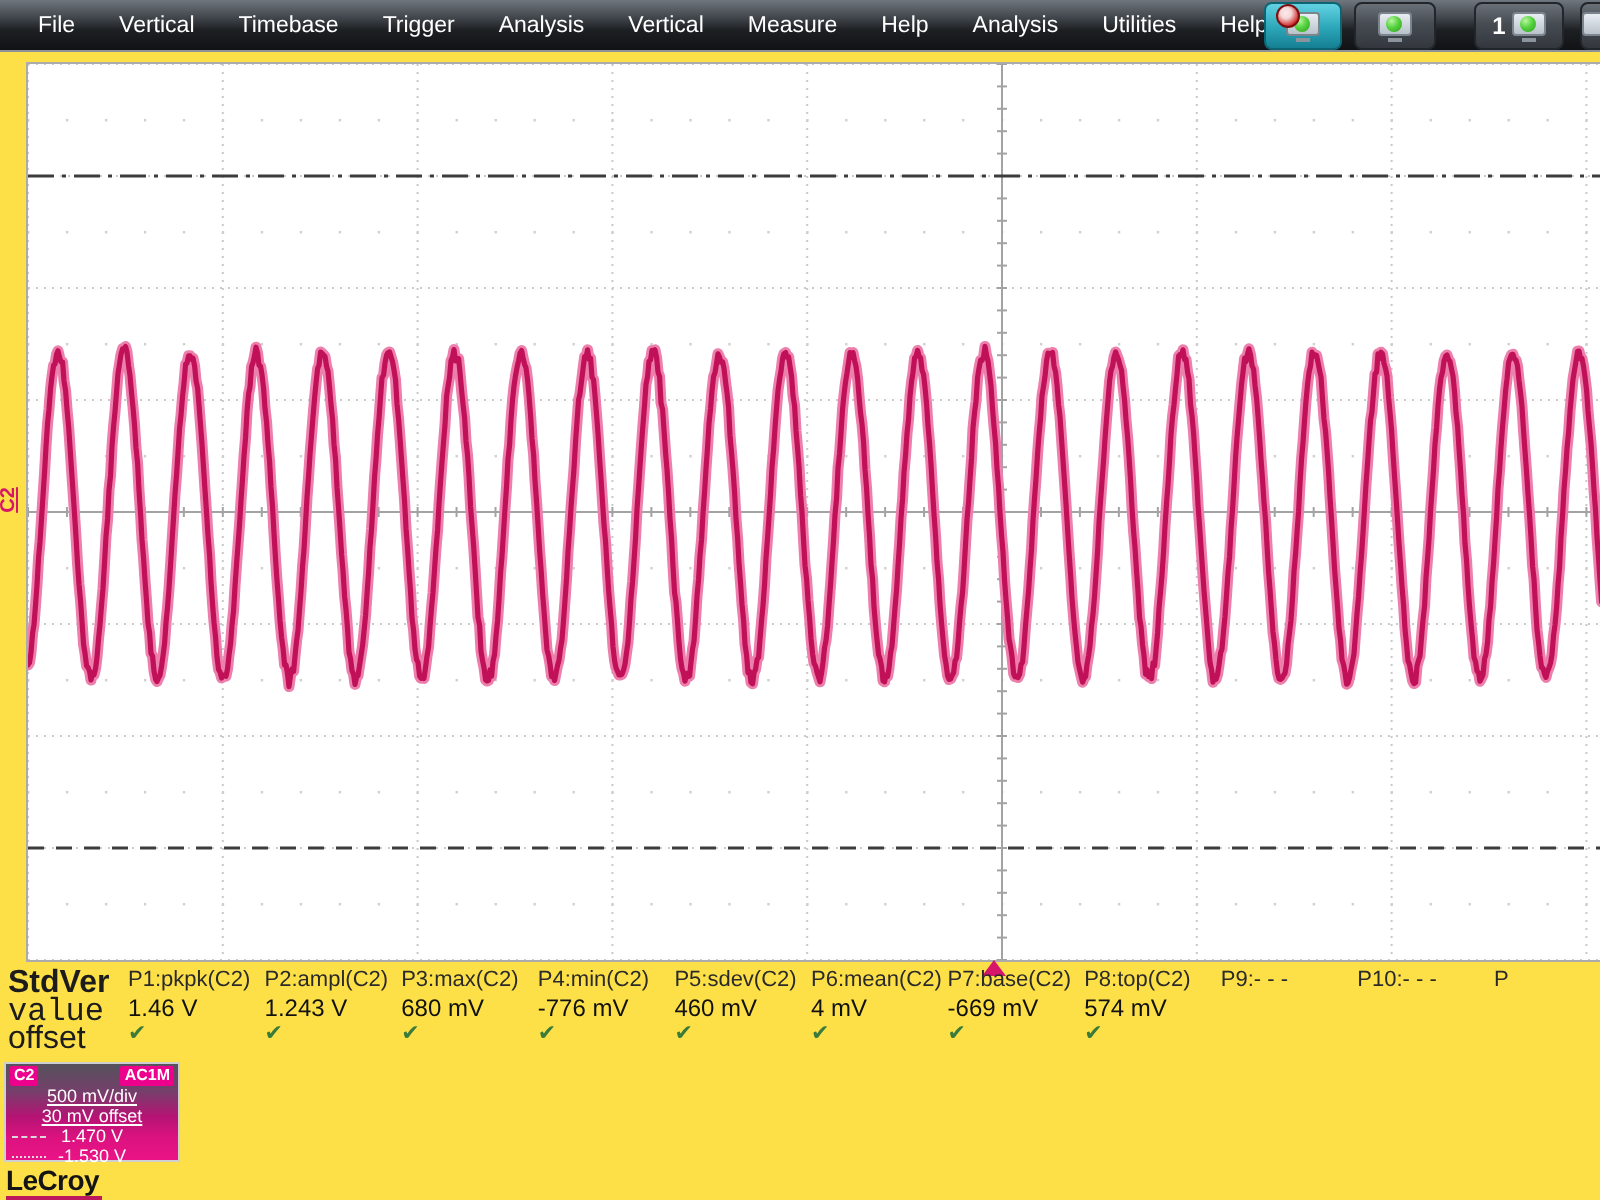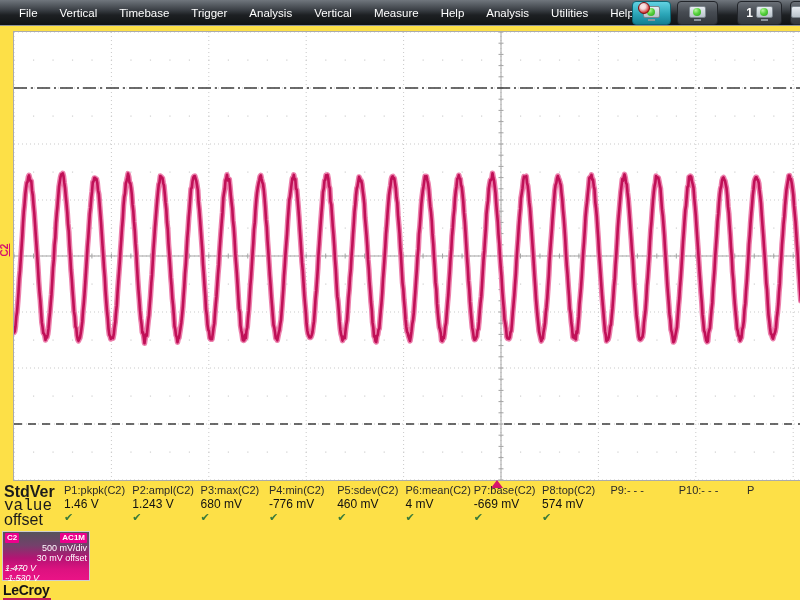--- a/index.html
+++ b/index.html
@@ -48,22 +48,22 @@
   .mcol .lbl{font-size:11px;color:#2a2a2a;height:14px;line-height:14px;padding-right:2px;white-space:nowrap;}
   .mcol .val{font-size:12px;color:#111;height:14px;line-height:14px;padding-right:2px;white-space:nowrap;}
   .mcol .chk{font-size:11px;height:14px;line-height:13px;padding-right:18px;}
 
   
   .chbox{position:absolute;left:2px;top:531px;width:88px;height:50px;box-sizing:border-box;
          background:linear-gradient(180deg,#56525c 0%,#74406b 28%,#b51374 55%,#dd1280 78%,#ea1386 100%);
          border:1px solid #cfcfcf;color:#fff;font-size:9px;line-height:10px;padding:1px 2px;}
   .chbox .row1{display:flex;justify-content:space-between;height:10px;}
   .badge{background:#ec008c;color:#fff;font-weight:bold;font-size:8px;line-height:9px;padding:0 2px;border-radius:1px;}
-  .chline{text-align:right;height:10px;white-space:nowrap;}
-  .lvline{position:relative;text-align:left;height:10px;white-space:nowrap;font-style:italic;}
+  .chline{text-align:center;height:10px;white-space:nowrap;text-decoration:underline;}
+  .lvline{position:relative;text-align:center;height:10px;white-space:nowrap;}
   .lv-glyph{position:absolute;left:1px;top:5px;width:17px;height:0;}
   .lv-dashdot{border-top:1px dashed #d9d9d9;}
   .lv-dotted{border-top:1px dotted #d9d9d9;}
 
   
   .logo{position:absolute;left:3px;top:582px;font-family:Liberation Sans, sans-serif;
         font-size:14px;font-weight:bold;letter-spacing:-0.3px;color:#141414;
         border-bottom:6px solid #be185d;padding:0 2px 0 0;}
 </style>
 </head>

